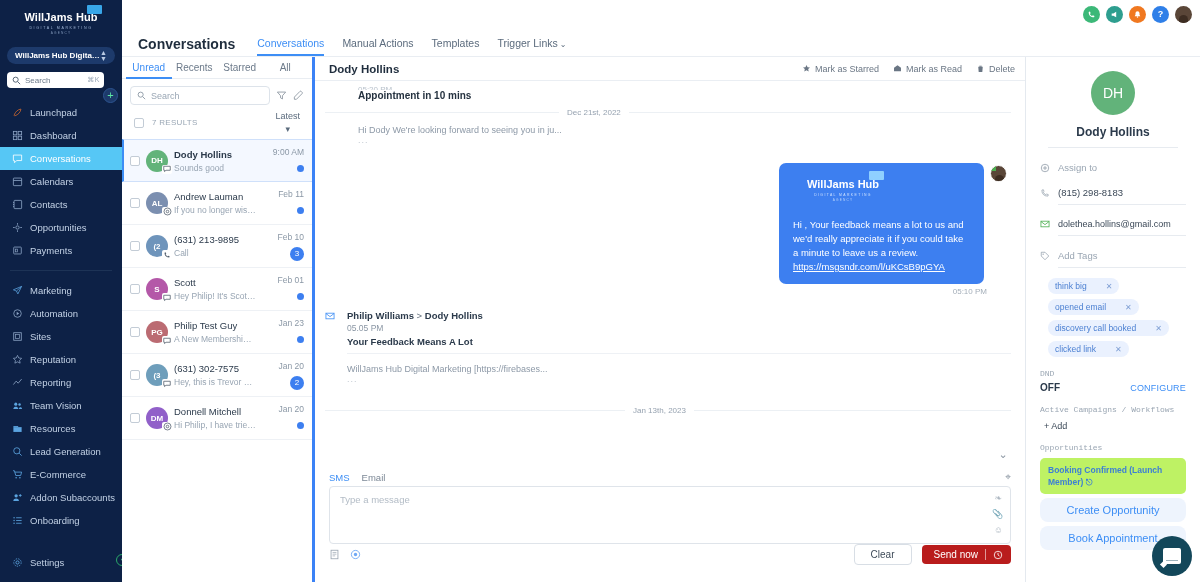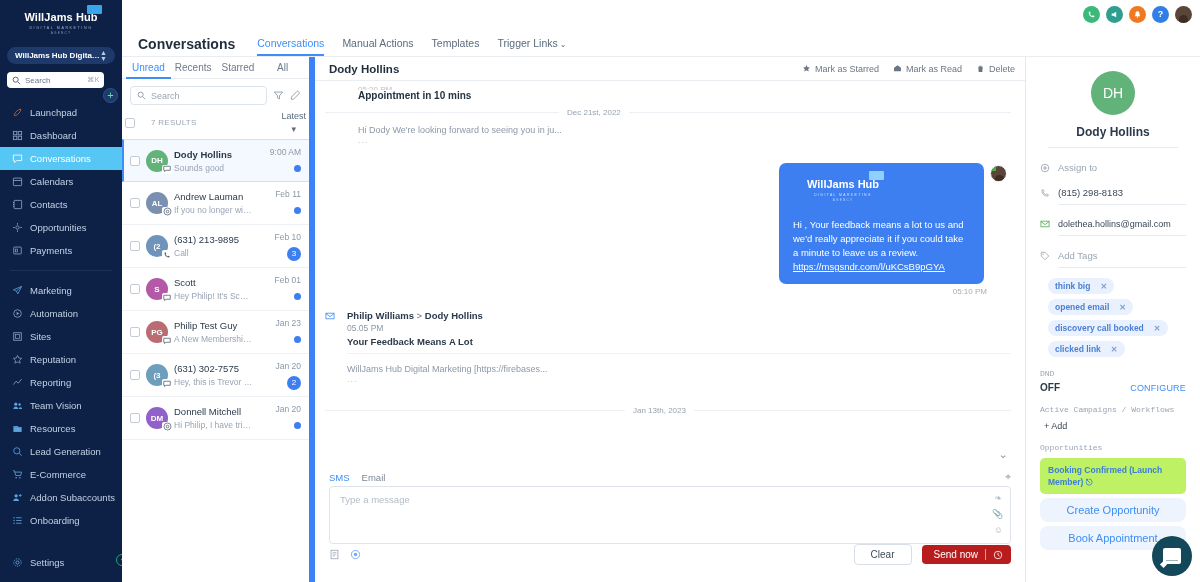--- a/index.html
+++ b/index.html
@@ -115,42 +115,42 @@
     font-size: 10.5px; color: #5b6b7d; padding-bottom: 5px;
     border-bottom: 2px solid transparent; white-space: nowrap;
   }
   .htab.active { color: #3d8ef5; border-bottom-color: #3d8ef5; }
   .htab .caret { font-size: 8px; margin-left: 2px; }
 
   .body-row { flex: 1; display: flex; min-height: 0; }
 
   
   .convlist {
-    width: 193px; flex: 0 0 193px; border-right: 6px solid #3b82f6;
+    width: 193px; flex: 0 0 193px; border-right: 3px solid #3b82f6;
     display: flex; flex-direction: column; min-height: 0; background:#fff;
   }
   .filter-tabs {
     display: flex; align-items: center; height: 22px;
     border-bottom: 1px solid #e9edf2; padding: 0 4px;
   }
   .ftab {
     flex: 1; text-align: center; font-size: 10px; color: #6c7a8a;
     line-height: 21px; height: 22px; border-bottom: 2px solid transparent;
   }
   .ftab.active { color: #3d8ef5; border-bottom-color: #3d8ef5; }
   .list-search {
     display: flex; align-items: center; gap: 6px; padding: 7px 8px 4px;
   }
   .list-search .field {
     flex: 1; height: 19px; border: 1px solid #dde3ea; border-radius: 4px;
     display: flex; align-items: center; padding: 0 6px; gap: 5px;
   }
   .list-search .field span { font-size: 9px; color: #9aa7b5; }
   .list-meta {
-    display: flex; align-items: center; padding: 2px 3px 5px; gap: 16px;
+    display: flex; align-items: center; padding: 2px 12px 5px; gap: 8px;
   }
   .chk {
     width: 10px; height: 10px; border: 1px solid #c3ccd6; border-radius: 2px;
     flex: 0 0 10px; background:#fff;
   }
   .results { font-size: 8px; color: #9aa7b5; letter-spacing: .3px; flex:1; }
   .sortby { font-size: 9px; color: #5b6b7d; display:flex; align-items:center; gap:3px;flex-direction:column;}
   .conv-scroll { flex: 1; overflow: hidden; }
   .conv-item {
     display: flex; align-items: center; gap: 6px; padding: 8px 8px;
@@ -285,23 +285,22 @@
   .c-name { text-align: center; font-size: 12px; font-weight: bold; color: #2b3a4b; margin-top: 10px; }
   .c-underline { height: 1px; background: #e7ebf0; margin: 8px 8px 0; }
   .c-row { display: flex; align-items: center; gap: 7px; margin-top: 14px; }
   .c-row .ic { flex: 0 0 11px; color: #8b97a4; font-size: 10px; display:flex;}
   .c-row .val { font-size: 9.5px; color: #3b4857; flex: 1; }
   .c-row .val.muted { color: #9aa6b3; }
   .c-line { height: 1px; background: #e7ebf0; margin-top: 6px; margin-left: 18px; }
   .tags { margin-top: 10px; display: flex; flex-direction: column; align-items: flex-start; gap: 5px; padding-left: 8px;}
   .tag {
     background: #eaf1fe; color: #4a7fd1; font-size: 8.5px;
-    border-radius: 9px; padding: 3px 7px; display: flex; align-items: center; gap: 10px;
+    border-radius: 9px; padding: 3px 7px; display: flex; align-items: center; gap: 19px;
     white-space: nowrap;
-    font-weight: bold;
   }
   .tag .x { color: #7f9fd4; font-size: 8px; }
   .c-label { font-size: 8px; color: #9aa6b3; margin-top: 12px; font-family: Liberation Mono, monospace; }
   .dnd-row { display: flex; align-items: center; margin-top: 4px; }
   .dnd-val { font-size: 10px; font-weight: bold; color: #2b3a4b; flex: 1; }
   .configure { font-size: 9px; color: #3d8ef5; letter-spacing: .2px; }
   .add-btn { font-size: 9px; color: #3b4857; margin-top: 7px; padding-left: 4px; }
   .opp-card {
     background: #bef264; border-radius: 5px; padding: 6px 8px; margin-top: 6px;
     font-size: 8.5px; font-weight: bold; color: #3d7fd4; line-height: 12px;

